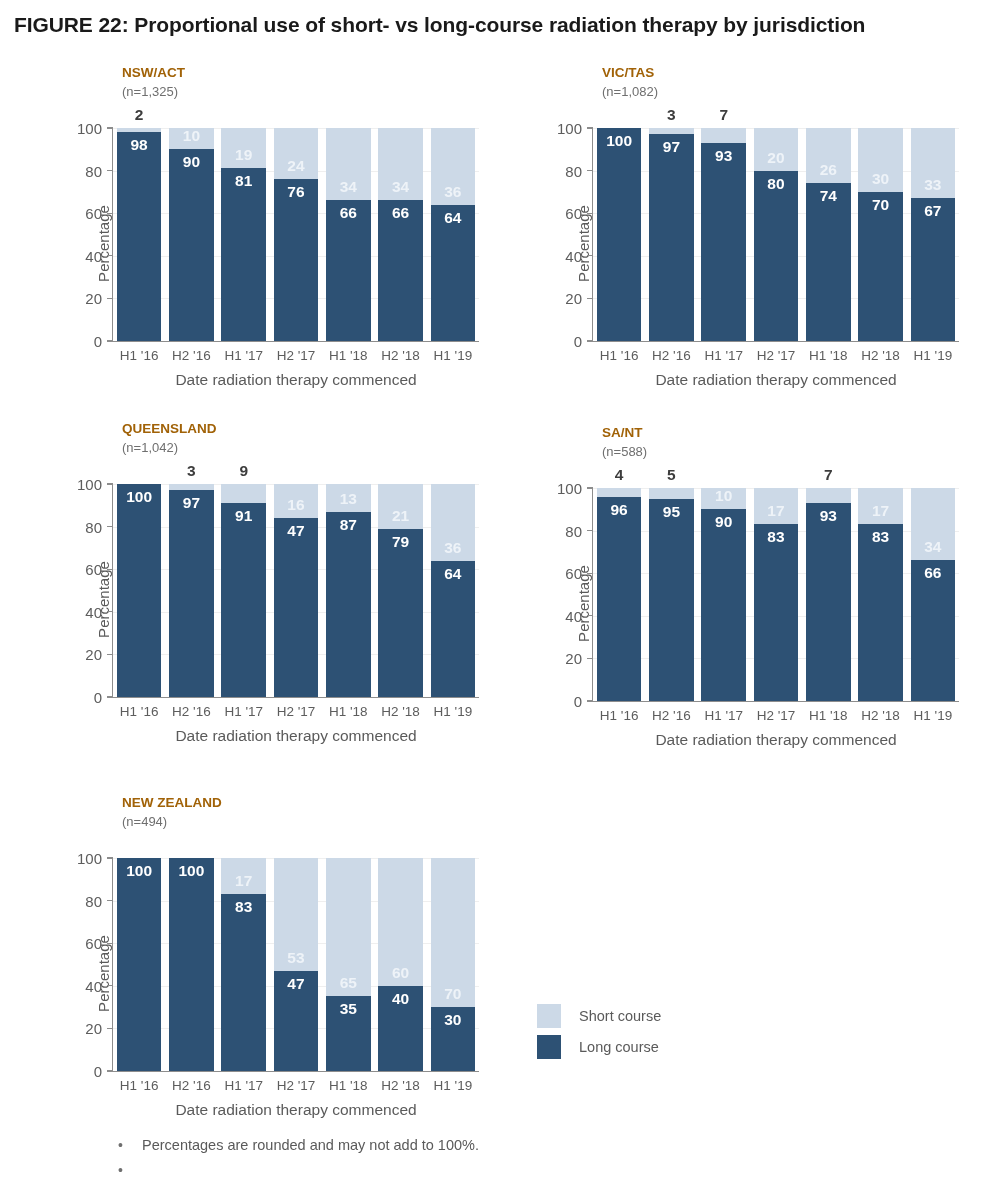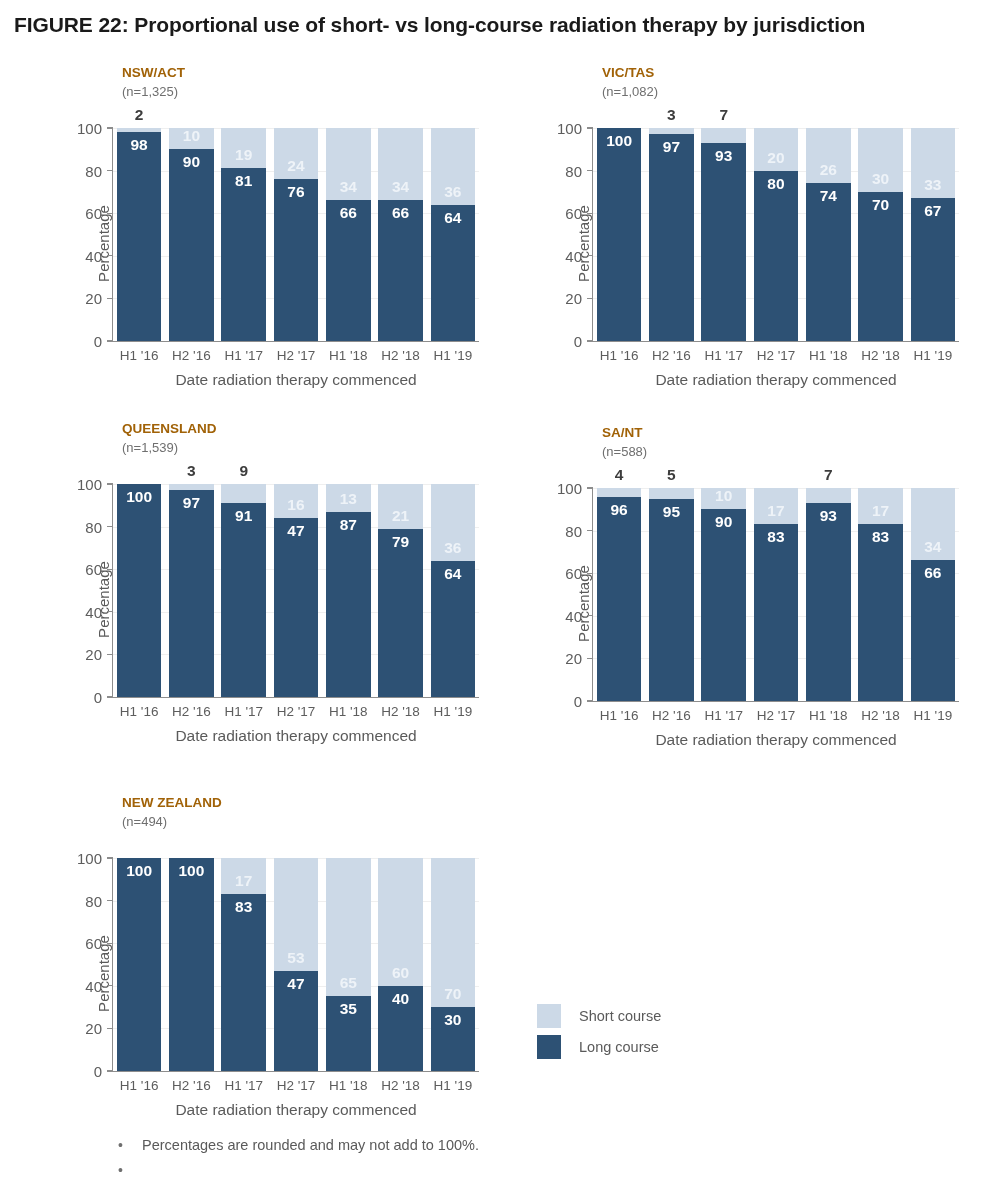--- a/index.html
+++ b/index.html
@@ -370,21 +370,21 @@
           <div class="seg-long" style="height: 67%;"></div>
           <div class="seg-label lbl-long" style="top: calc(33% + 5px);">67</div>
           <div class="seg-label lbl-short" style="top: calc(33% - 21px);">33</div>
           <div class="xtick-label">H1 '19</div>
         </div>
         <div class="x-axis-title">Date radiation therapy commenced</div>
       </div>
     </div>
     <div class="panel" style="left: 60px; top: 416px;">
       <div class="panel-title">QUEENSLAND</div>
-      <div class="panel-subtitle">(n=1,539)</div>
+      <div class="panel-subtitle">(n=1,042)</div>
       <div class="y-axis-title">Percentage</div>
       <div class="plot">
         <div class="gridline" style="top: 0%;"></div>
         <div class="ytick-mark" style="top: calc(0% - 0.65px);"></div>
         <div class="ytick-label" style="top: 0%;">100</div>
         <div class="gridline" style="top: 20%;"></div>
         <div class="ytick-mark" style="top: calc(20% - 0.65px);"></div>
         <div class="ytick-label" style="top: 20%;">80</div>
         <div class="gridline" style="top: 40%;"></div>
         <div class="ytick-mark" style="top: calc(40% - 0.65px);"></div>

